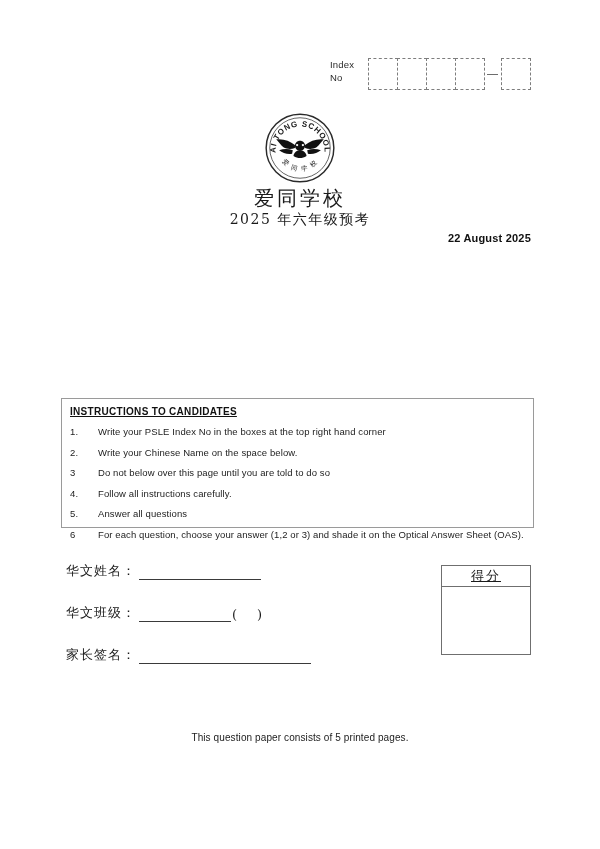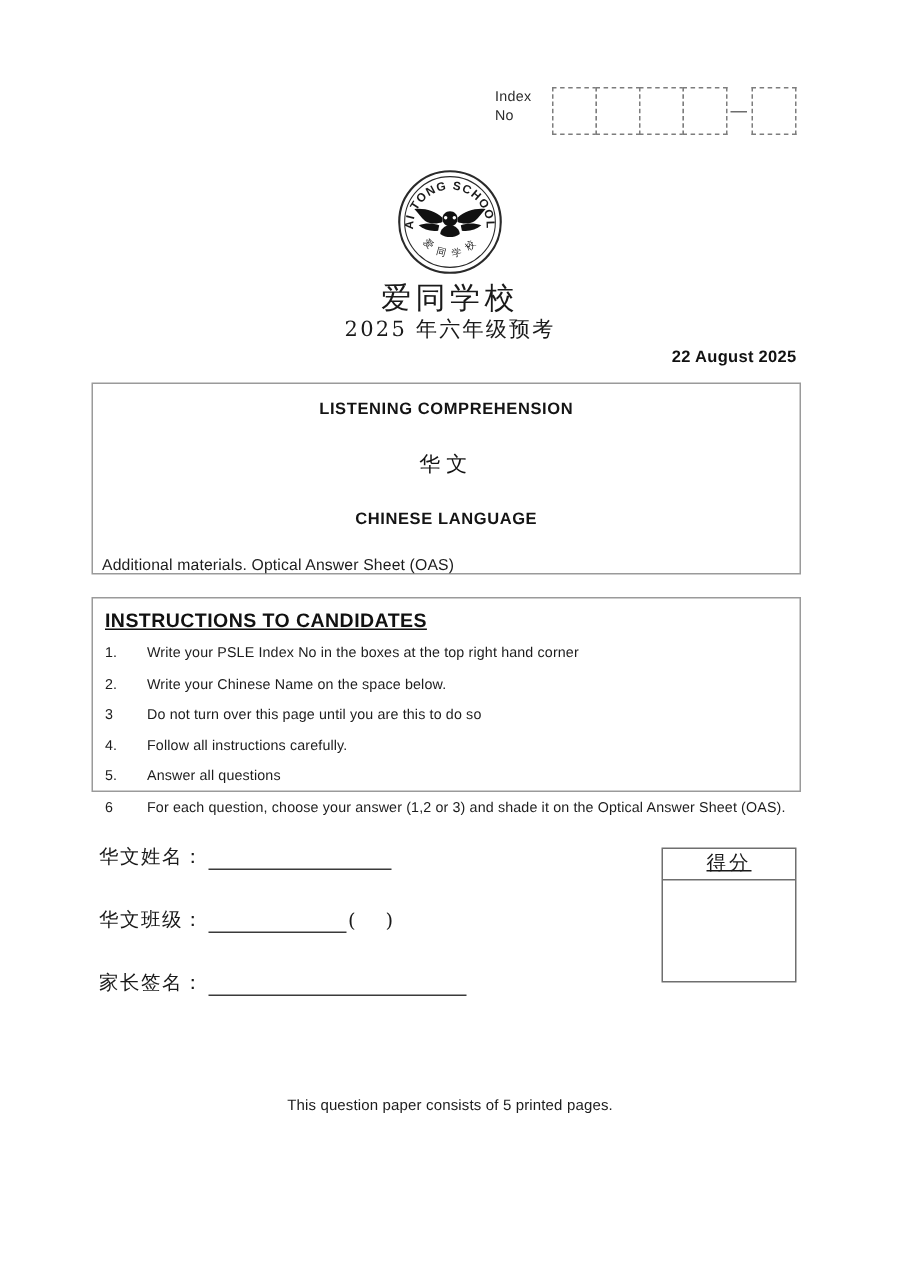--- a/index.html
+++ b/index.html
@@ -150,21 +150,21 @@
     left: 61px;
     top: 398px;
     width: 473px;
     height: 130px;
     border: 1px solid #9a9a9a;
     box-sizing: border-box;
     background: #fff;
     padding: 7px 8px 0 8px;
   }
   .instr-head {
-    font-size: 13px;
+    font-size: 10px;
     font-weight: bold;
     text-decoration: underline;
     letter-spacing: .3px;
     color: #111;
     margin-bottom: 9px;
   }
   .instr-row {
     display: flex;
     font-size: 9.5px;
     color: #1c1c1c;
@@ -310,41 +310,35 @@
       </g>
       <circle cx="46" cy="46" r="1.6" fill="#fff"></circle>
       <circle cx="54" cy="46" r="1.6" fill="#fff"></circle>
     </svg>
   </div>
 
   <div class="school-cn">爱同学校</div>
   <div class="exam-cn">2025 年六年级预考</div>
   <div class="exam-date">22 August 2025</div>
 
-  <div class="title-box">
-    <div class="t-line1">LISTENING COMPREHENSION</div>
-    <div class="t-line2">华文</div>
-    <div class="t-line3">CHINESE LANGUAGE</div>
-    <div class="t-addl">Additional materials. Optical Answer Sheet (OAS)</div>
-  </div>
 
   <div class="instr-box">
     <div class="instr-head">INSTRUCTIONS TO CANDIDATES</div>
 
     <div class="instr-row">
       <div class="instr-num">1.</div>
       <div class="instr-txt">Write your PSLE Index No  in the boxes at the top right hand corner</div>
     </div>
     <div class="instr-row">
       <div class="instr-num">2.</div>
       <div class="instr-txt">Write your Chinese Name on the space below.</div>
     </div>
     <div class="instr-row">
       <div class="instr-num">3</div>
-      <div class="instr-txt">Do not turn over this page until you are this to do so</div>
+      <div class="instr-txt">Do not below over this page until you are told to do so</div>
     </div>
     <div class="instr-row">
       <div class="instr-num">4.</div>
       <div class="instr-txt">Follow all instructions carefully.</div>
     </div>
     <div class="instr-row">
       <div class="instr-num">5.</div>
       <div class="instr-txt">Answer all questions</div>
     </div>
     <div class="instr-row">

